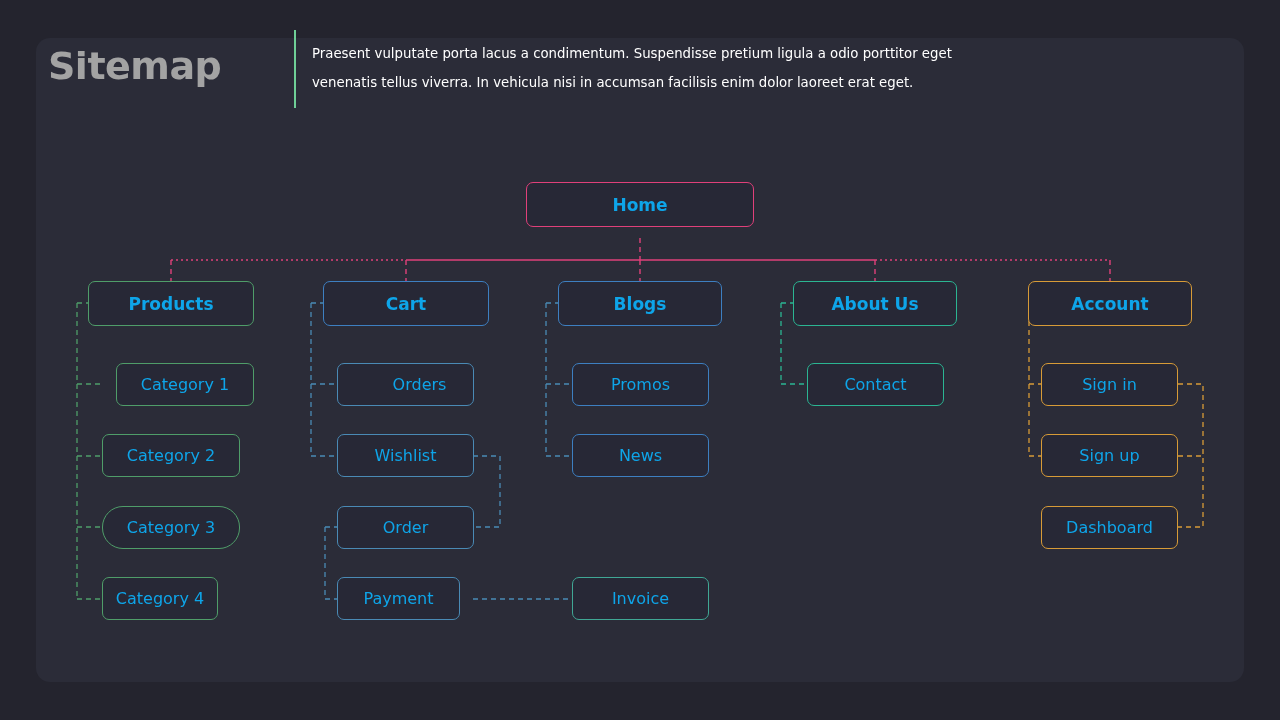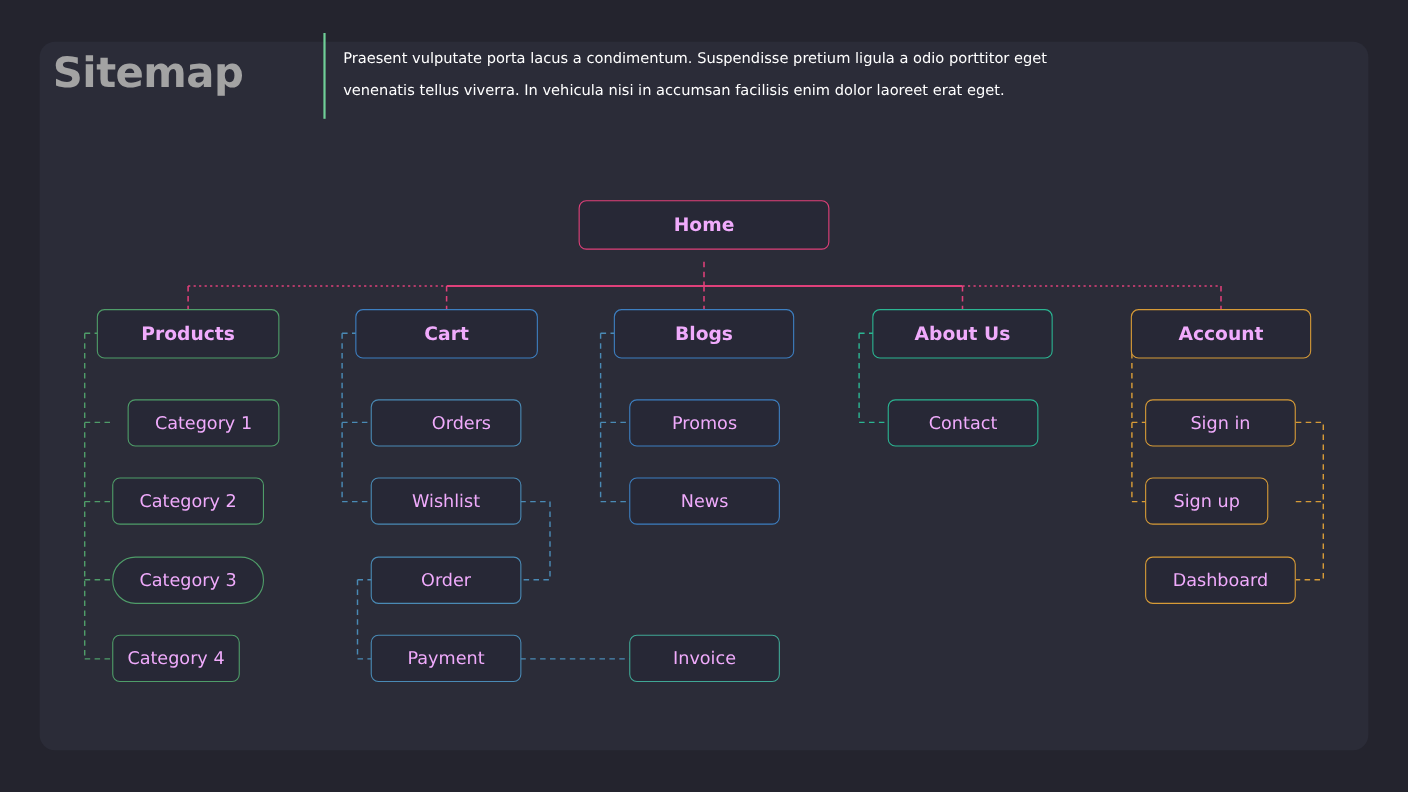--- a/index.html
+++ b/index.html
@@ -37,21 +37,21 @@
 
   
   svg.links { position: absolute; left: 0; top: 0; width: 1280px; height: 720px; }
 
   
   .node {
     position: absolute;
     background: #272836;
     border: 1px solid #888;
     border-radius: 7px;
-    color: #f0abfc;
+    color: #0ea5e9;
     display: flex; align-items: center; justify-content: center;
     text-align: center;
   }
   .node.lvl1 { height: 45px; font-size: 17px; font-weight: bold; }
   .node.leaf { height: 43px; font-size: 16px; font-weight: normal; }
 
   .c-pink   { border-color: #e0407a; }
   .c-green  { border-color: #4f9d69; }
   .c-blue   { border-color: #3d7fc1; }
   .c-teal   { border-color: #2bb592; }
@@ -133,26 +133,26 @@
   <div class="node lvl1 c-amber" style="left:1028px; top:281px; width:164px;">Account</div>
 
   <div class="node leaf c-green" style="left:102px; top:363px; width:138px;margin-left:14px;">Category 1</div>
   <div class="node leaf c-green" style="left:102px; top:434px; width:138px;">Category 2</div>
   <div class="node leaf c-green" style="left:102px; top:506px; width:138px;border-radius:21px;">Category 3</div>
   <div class="node leaf c-green" style="left:102px; top:577px; width:116px;">Category 4</div>
 
   <div class="node leaf c-lblue" style="left:337px; top:363px; width:137px;padding-left:28px;">Orders</div>
   <div class="node leaf c-lblue" style="left:337px; top:434px; width:137px;">Wishlist</div>
   <div class="node leaf c-lblue" style="left:337px; top:506px; width:137px;">Order</div>
-  <div class="node leaf c-lblue" style="left:337px; top:577px; width:137px;">Payment</div>
+  <div class="node leaf c-lblue" style="left:337px; top:577px; width:123px;">Payment</div>
 
   <div class="node leaf c-blue" style="left:572px; top:363px; width:137px;">Promos</div>
   <div class="node leaf c-blue" style="left:572px; top:434px; width:137px;">News</div>
 
   <div class="node leaf c-lteal" style="left:572px; top:577px; width:137px;">Invoice</div>
 
   <div class="node leaf c-teal" style="left:807px; top:363px; width:137px;">Contact</div>
 
   <div class="node leaf c-amber" style="left:1041px; top:363px; width:137px;">Sign in</div>
-  <div class="node leaf c-amber" style="left:1041px; top:434px; width:112px;">Sign up</div>
+  <div class="node leaf c-amber" style="left:1041px; top:434px; width:137px;">Sign up</div>
   <div class="node leaf c-amber" style="left:1041px; top:506px; width:137px;">Dashboard</div>
 
 </div>
 
 </body></html>

